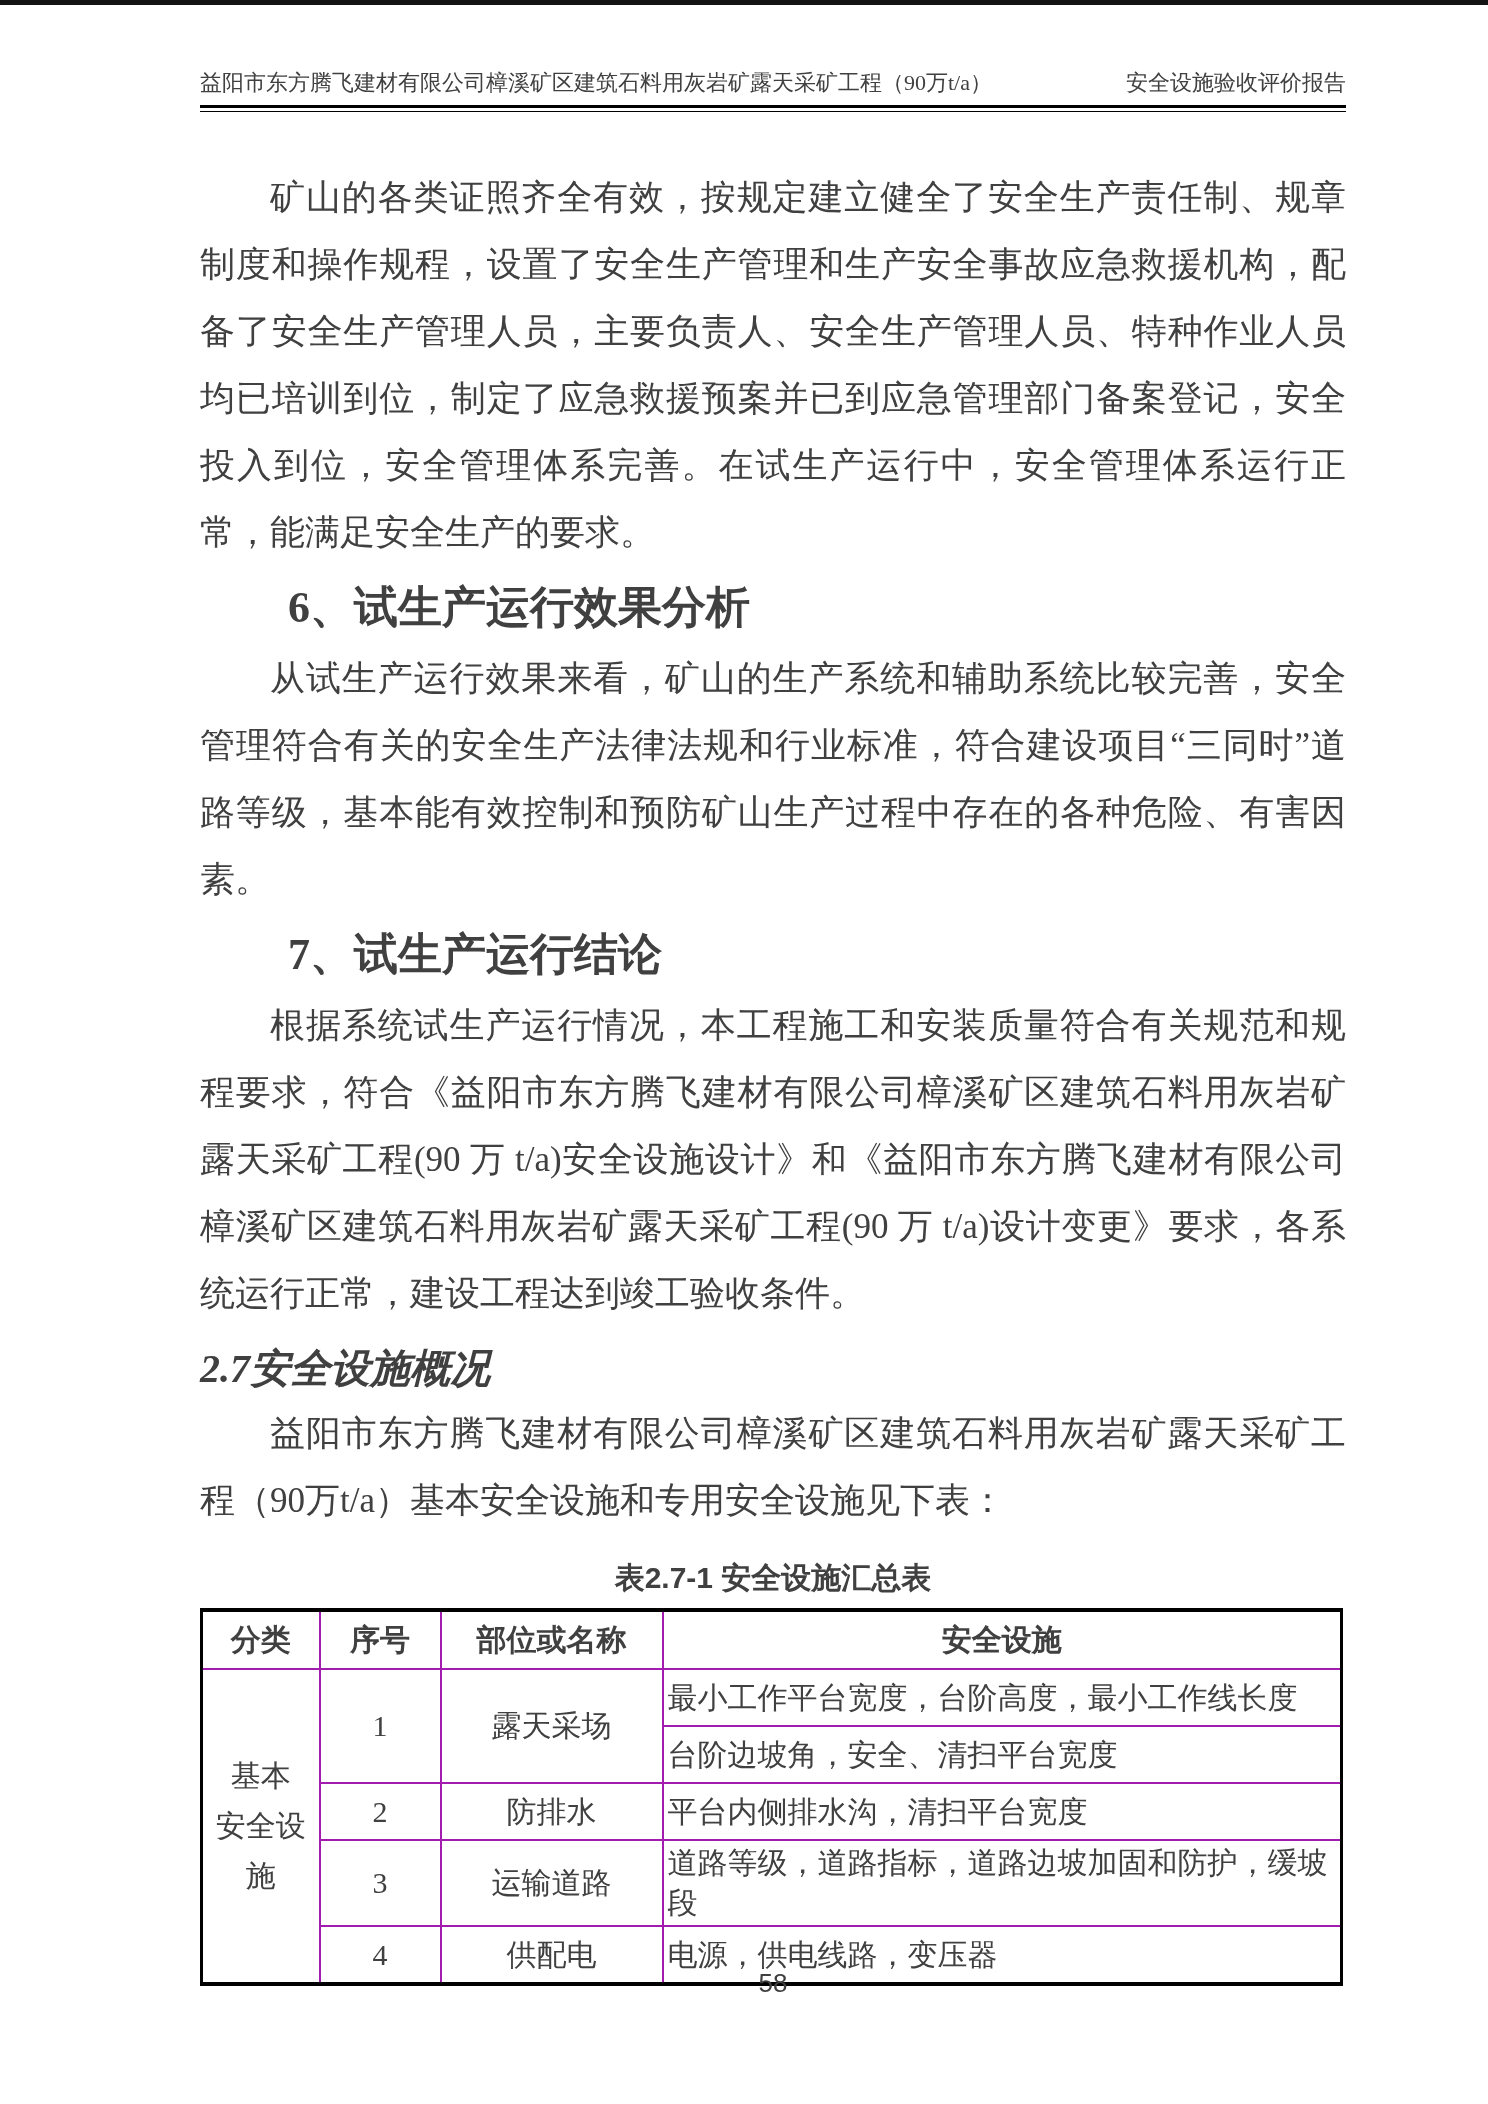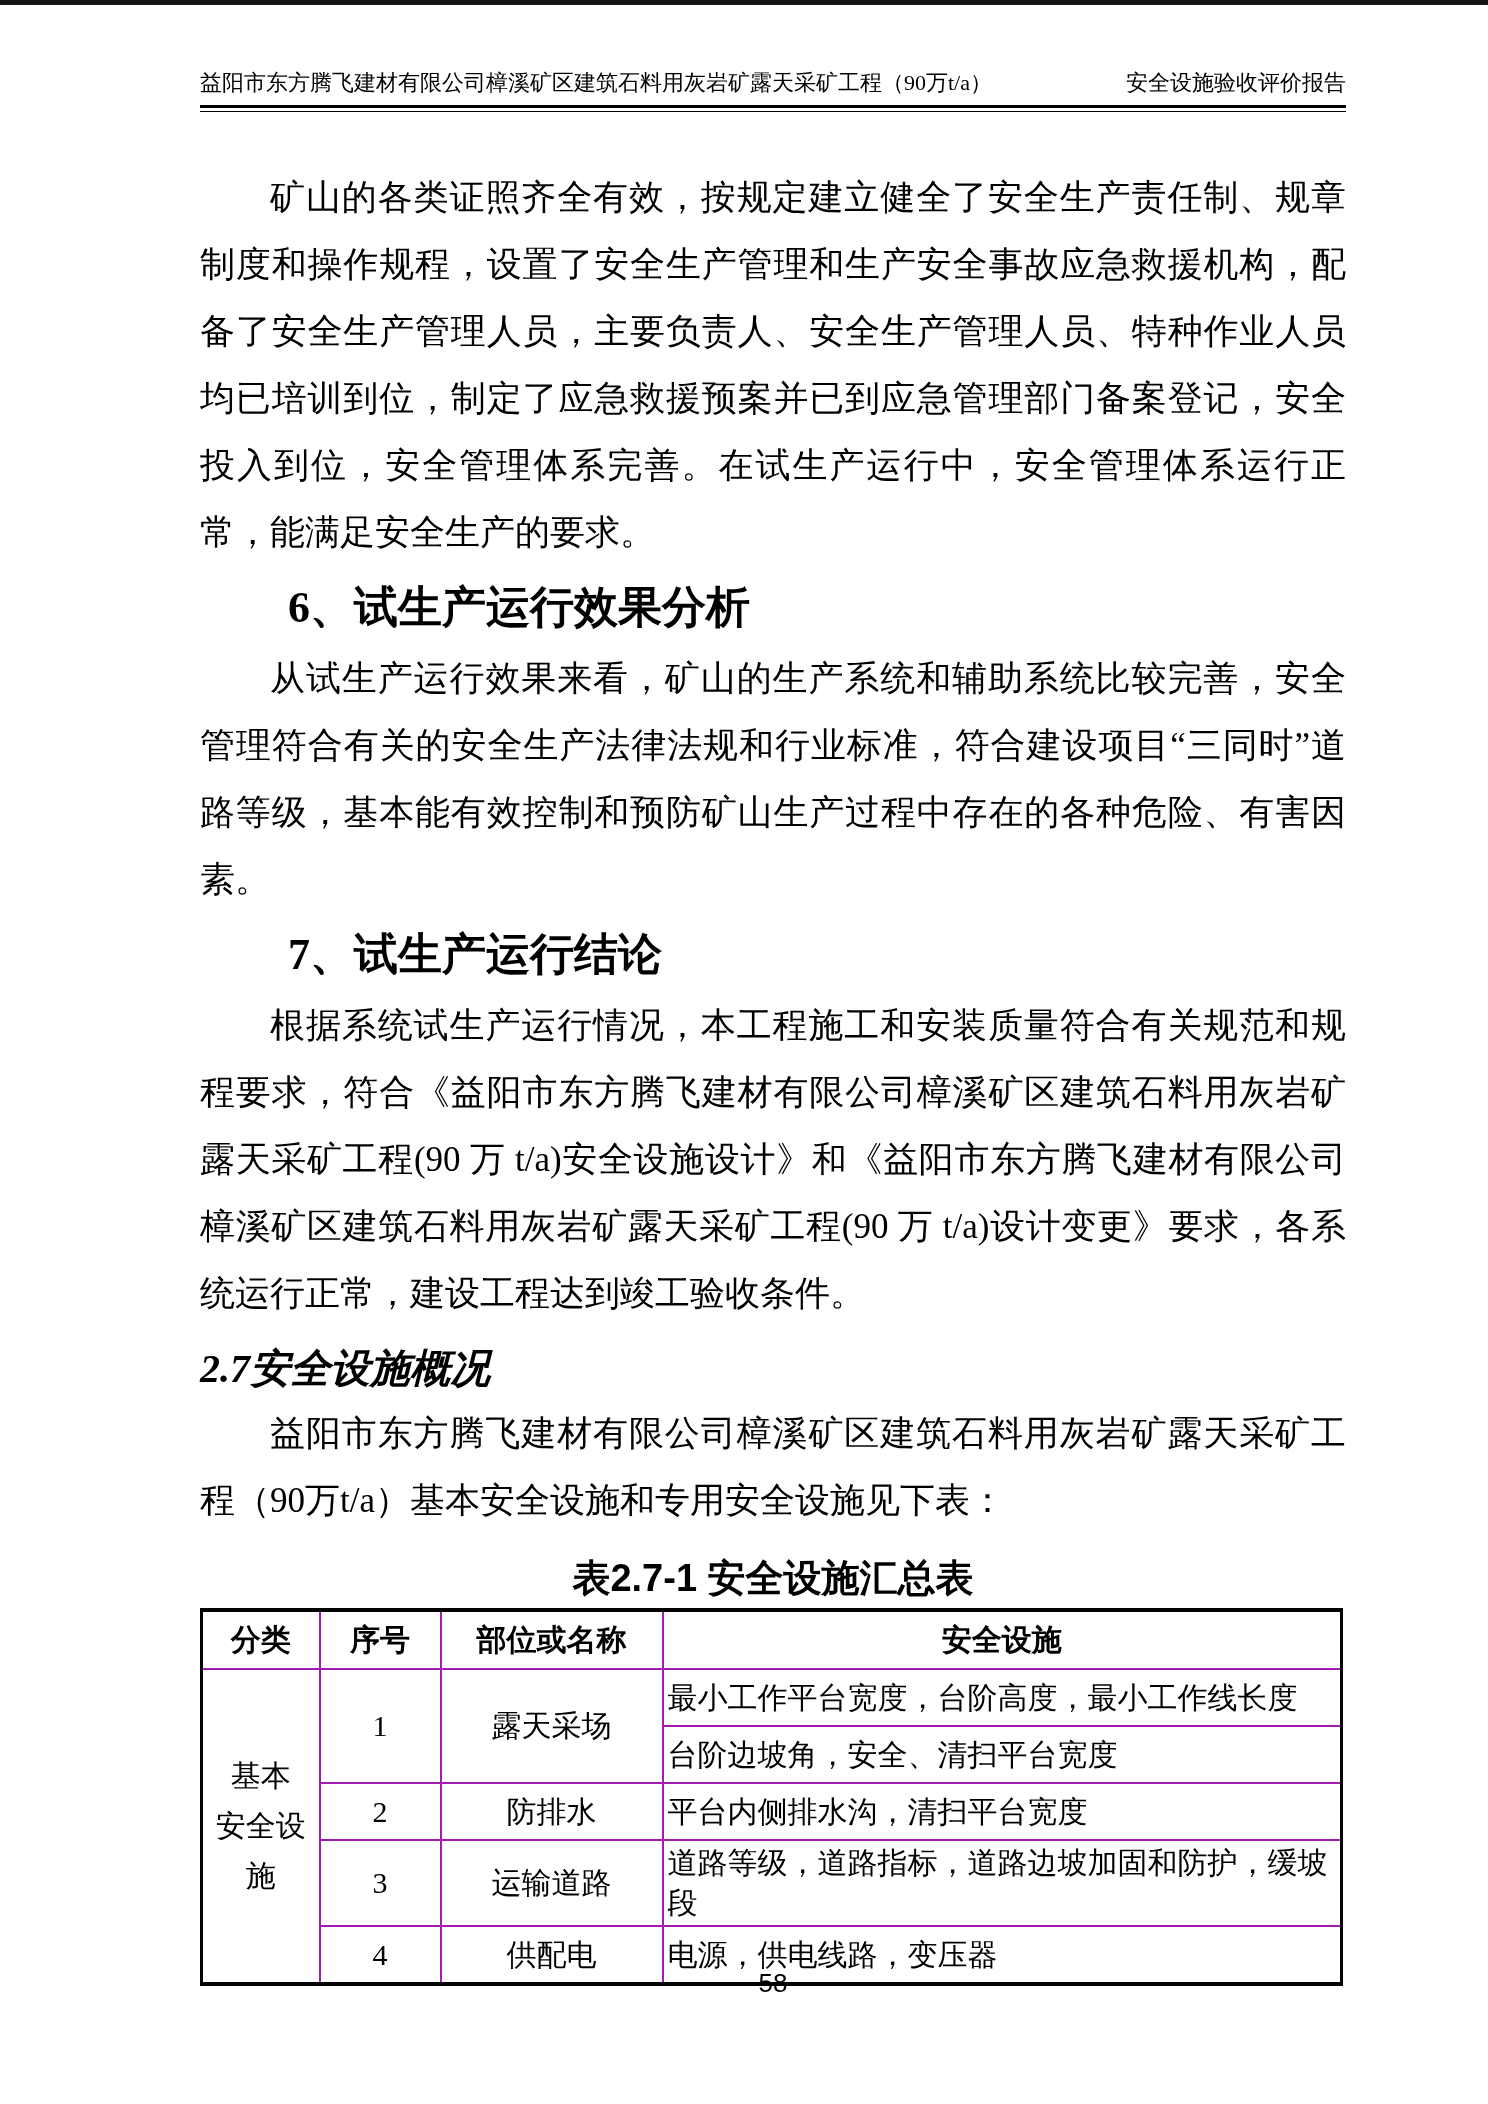--- a/index.html
+++ b/index.html
@@ -1,21 +1,21 @@
 <!DOCTYPE html>
 <html><head>
 <meta charset="utf-8">
 <style>
   html, body { margin: 0; padding: 0; }
   .page {
     position: relative;
     width: 1488px;
     height: 2104px;
     background: #ffffff;
-    color: #000000;
+    color: #404040;
     font-family: "Liberation Serif", "DejaVu Serif", serif;
     overflow: hidden;
   }
   .top-bar {
     position: absolute;
     top: 0; left: 0;
     width: 1488px; height: 5px;
     background: #141414;
   }
   .content {
@@ -50,21 +50,21 @@
   .chapter-heading {
     font-size: 40px;
     line-height: 56px;
     font-weight: bold;
     font-style: italic;
     margin: 14px 0 3px 0;
   }
   .table-title {
     margin: 24px 0 10px 0;
     text-align: center;
-    font-size: 38px;
+    font-size: 30px;
     line-height: 40px;
     font-weight: bold;
     font-family: "Liberation Sans", "DejaVu Sans", sans-serif;
   }
   table.facilities {
     border-collapse: collapse;
     width: 1143px;
     table-layout: fixed;
     border-top: 4px solid #000;
     border-bottom: 4px solid #000;

